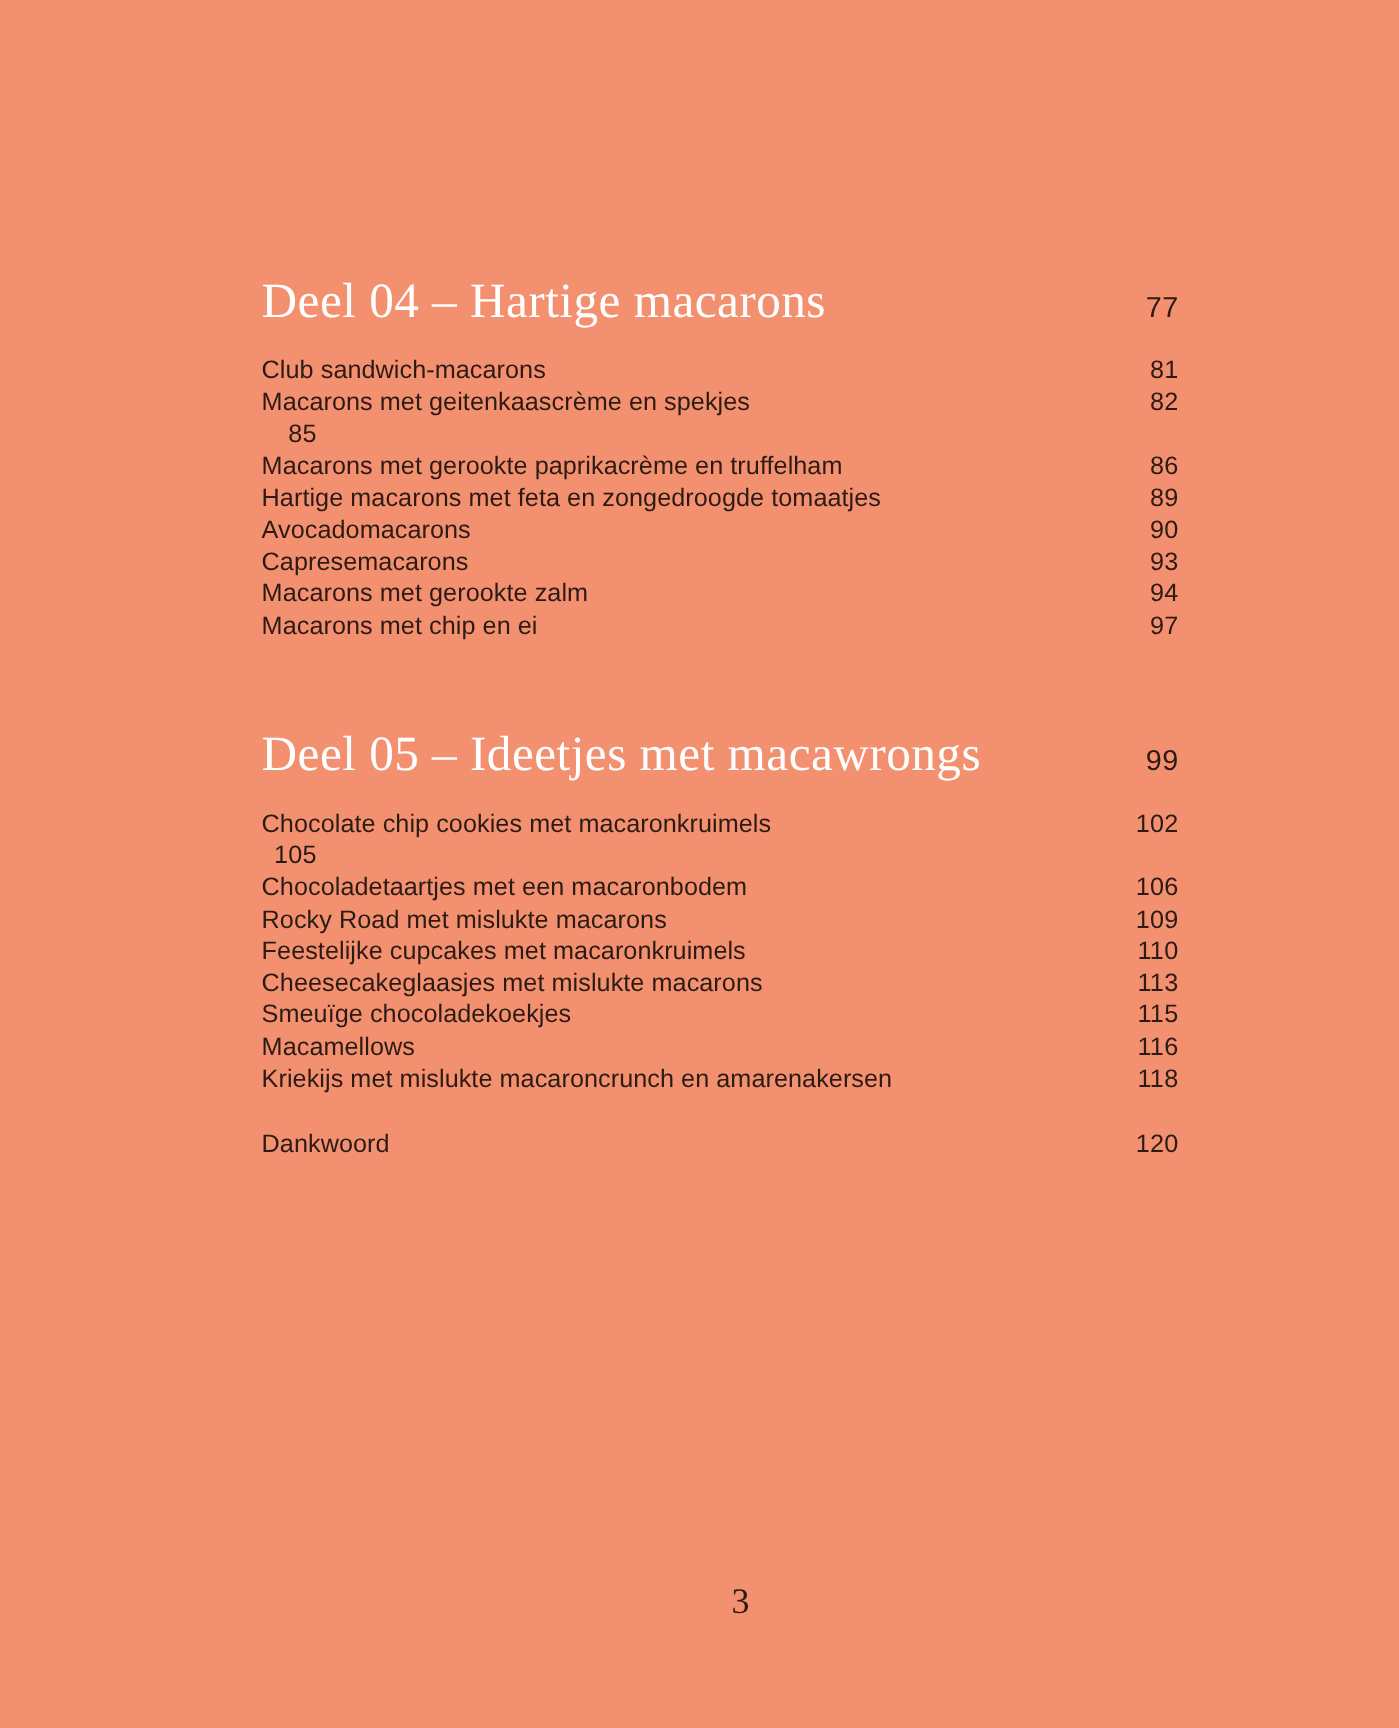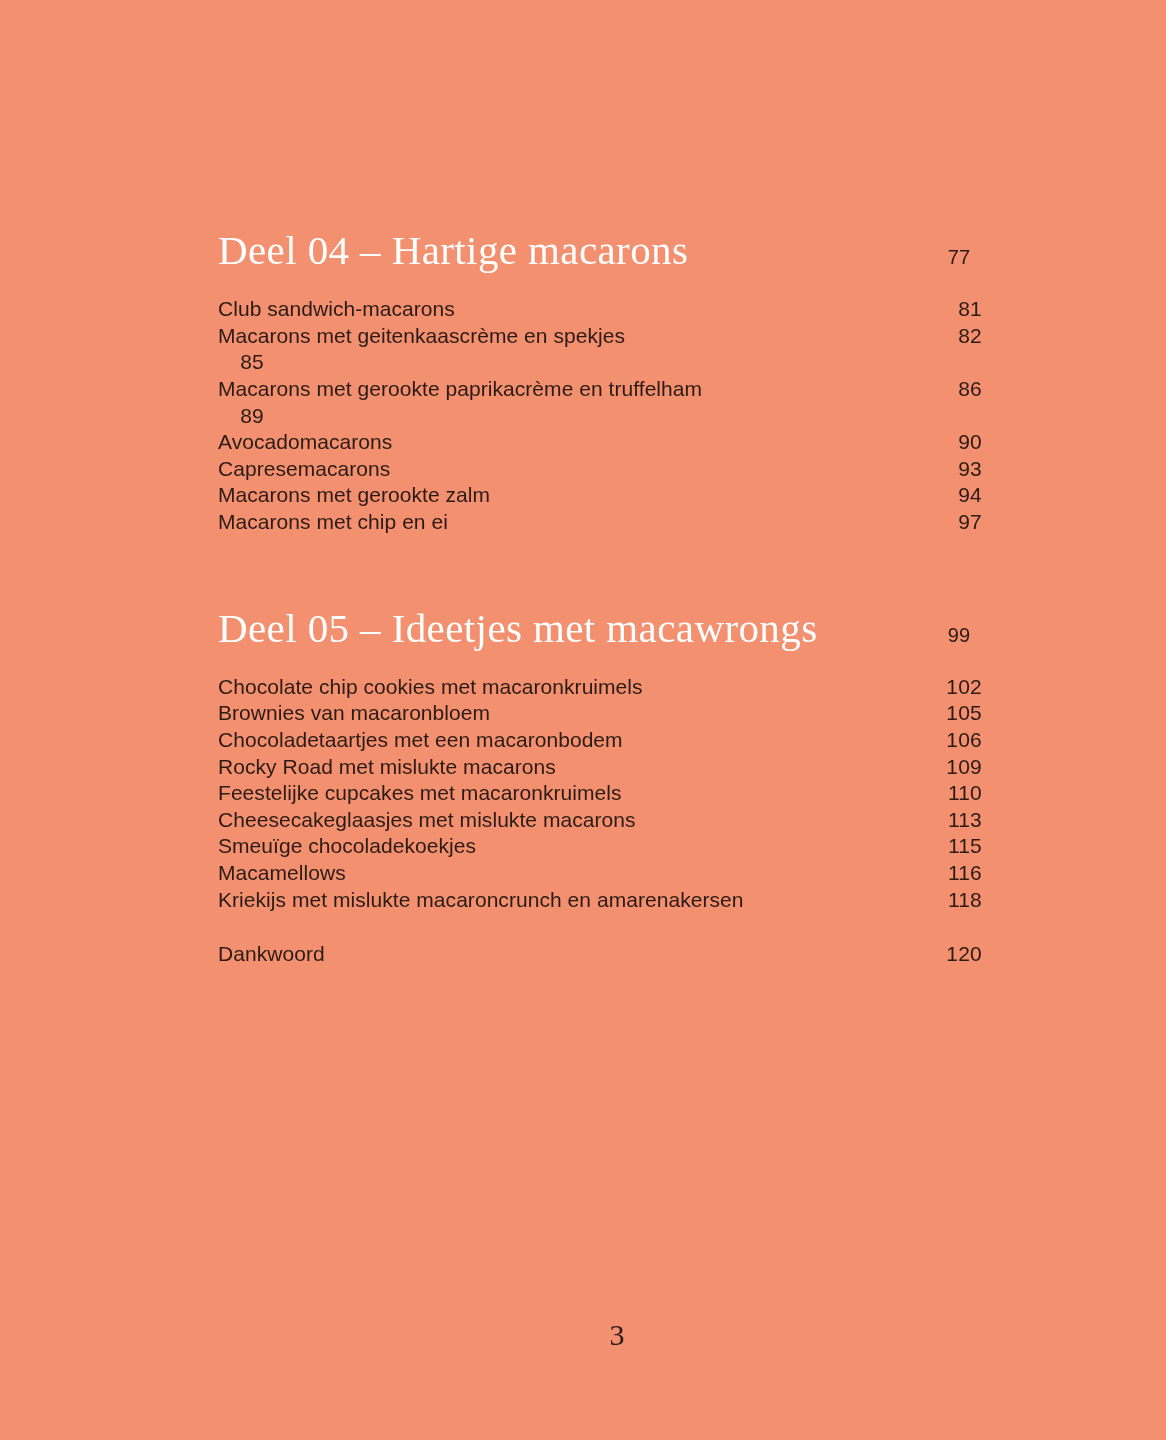--- a/index.html
+++ b/index.html
@@ -47,24 +47,24 @@
     color: #FFFFFF;
     font-size: 41px;
     line-height: 1.08;
     letter-spacing: 0.4px;
     white-space: nowrap;
   }
 
   .section-page {
     font-family: "Liberation Sans", sans-serif;
     color: #2B1B14;
-    font-size: 20px;
+    font-size: 24px;
     letter-spacing: 0.2px;
     flex: 0 0 auto;
-    text-align: center;
+    text-align: right;
     min-width: 46px;
   }
 
   
   .entry {
     display: flex;
     align-items: flex-end;
     justify-content: space-between;
     font-size: 21px;
     line-height: 26.6px;
@@ -123,20 +123,21 @@
         <span class="entry-page">82</span>
       </div>
       <div class="entry">
         <span class="entry-page">85</span>
       </div>
       <div class="entry">
         <span class="entry-label">Macarons met gerookte paprikacrème en truffelham</span>
         <span class="entry-page">86</span>
       </div>
       <div class="entry">
+        <span class="entry-label">Hartige macarons met feta en zongedroogde tomaatjes</span>
         <span class="entry-page">89</span>
       </div>
       <div class="entry">
         <span class="entry-label">Avocadomacarons</span>
         <span class="entry-page">90</span>
       </div>
       <div class="entry">
         <span class="entry-label">Capresemacarons</span>
         <span class="entry-page">93</span>
       </div>
@@ -154,21 +155,20 @@
       <div class="section-head">
         <div class="section-title">Deel 05 – Ideetjes met macawrongs</div>
         <div class="section-page">99</div>
       </div>
 
       <div class="entry">
         <span class="entry-label">Chocolate chip cookies met macaronkruimels</span>
         <span class="entry-page">102</span>
       </div>
       <div class="entry">
-        <span class="entry-label">Brownies van macaronbloem</span>
         <span class="entry-page">105</span>
       </div>
       <div class="entry">
         <span class="entry-label">Chocoladetaartjes met een macaronbodem</span>
         <span class="entry-page">106</span>
       </div>
       <div class="entry">
         <span class="entry-label">Rocky Road met mislukte macarons</span>
         <span class="entry-page">109</span>
       </div>

